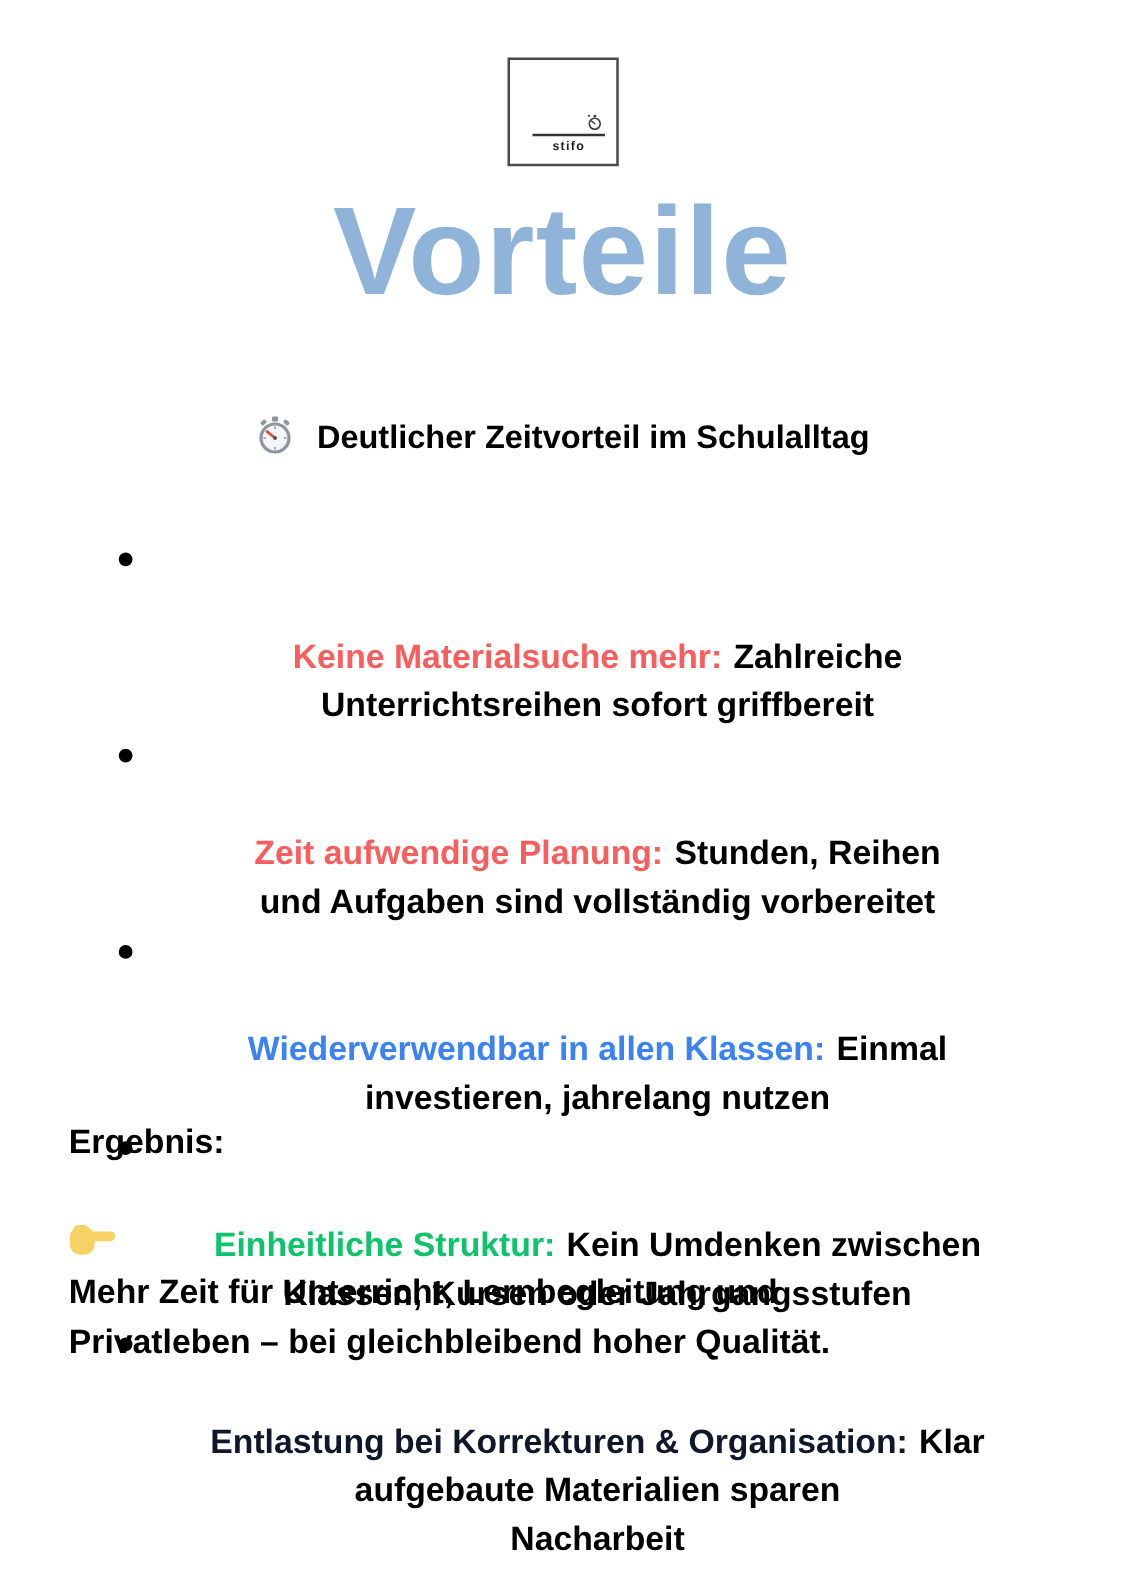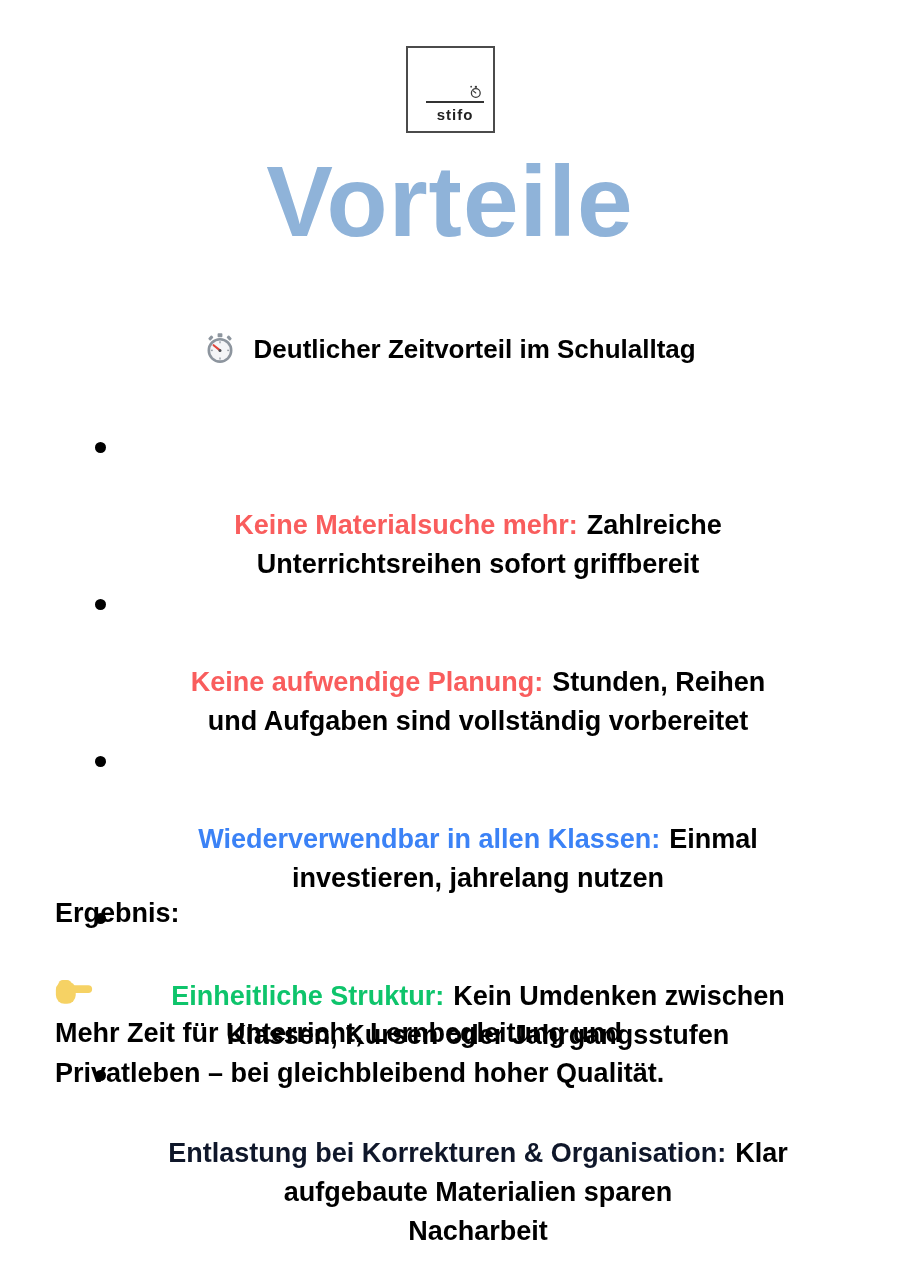--- a/index.html
+++ b/index.html
@@ -14,21 +14,21 @@
   
   .logo-box {
     position: absolute; top: 46px; left: 406px;
     width: 89px; height: 87px;
     border: 2.5px solid #4b4b4b;
     box-sizing: border-box;
   }
   .logo-inner { position: absolute; right: 9px; bottom: 8px; width: 58px; }
   .logo-watch { display: block; margin-left: auto; margin-right: 1px; }
   .logo-line { width: 58px; border-top: 2.5px solid #333333; margin: 2px 0 3px; }
-  .logo-text { font-size: 15px; font-weight: bold; letter-spacing: 1px; text-align: center; color:#222; }
+  .logo-text { font-size: 10px; font-weight: bold; letter-spacing: 1px; text-align: center; color:#222; }
 
   
   .title {
     position: absolute; top: 146px; left: 0; width: 100%;
     margin: 0; text-align: center;
     font-size: 100px; font-weight: bold; letter-spacing: 1px;
     line-height: 110px;
   }
 
   
@@ -99,21 +99,21 @@
 
   <div class="bullets" id="bullets">
   <div class="bullet">
     <span class="dot"></span>
     <span class="lead" style="color: rgb(249, 93, 93);">Keine Materialsuche mehr:</span><span class="rest">Zahlreiche
 Unterrichtsreihen sofort griffbereit</span>
   </div>
 
   <div class="bullet">
     <span class="dot"></span>
-    <span class="lead" style="color: rgb(249, 93, 93);">Keine aufwendige Planung:</span><span class="rest">Stunden, Reihen
+    <span class="lead" style="color: rgb(249, 93, 93);">Zeit aufwendige Planung:</span><span class="rest">Stunden, Reihen
 und Aufgaben sind vollständig vorbereitet</span>
   </div>
 
   <div class="bullet">
     <span class="dot"></span>
     <span class="lead" style="color: #3b82f6;">Wiederverwendbar in allen Klassen:</span><span class="rest">Einmal
 investieren, jahrelang nutzen</span>
   </div>
 
   <div class="bullet">

